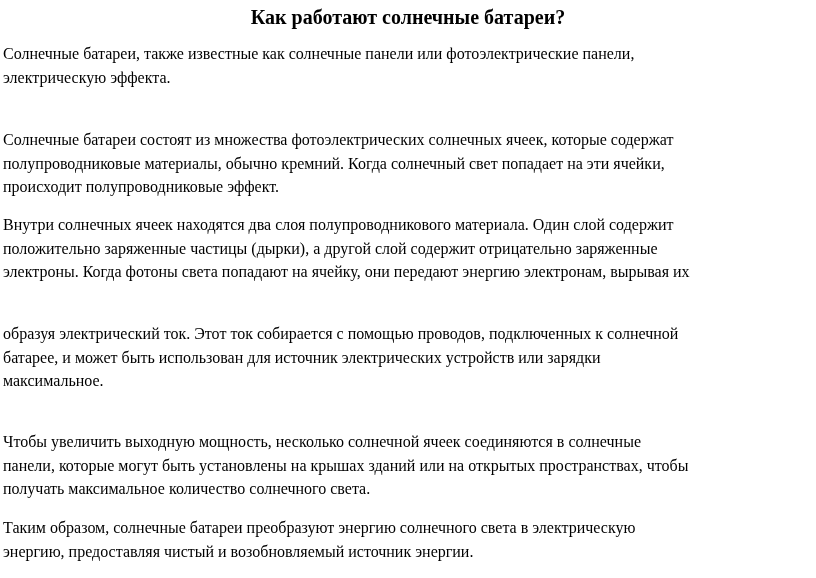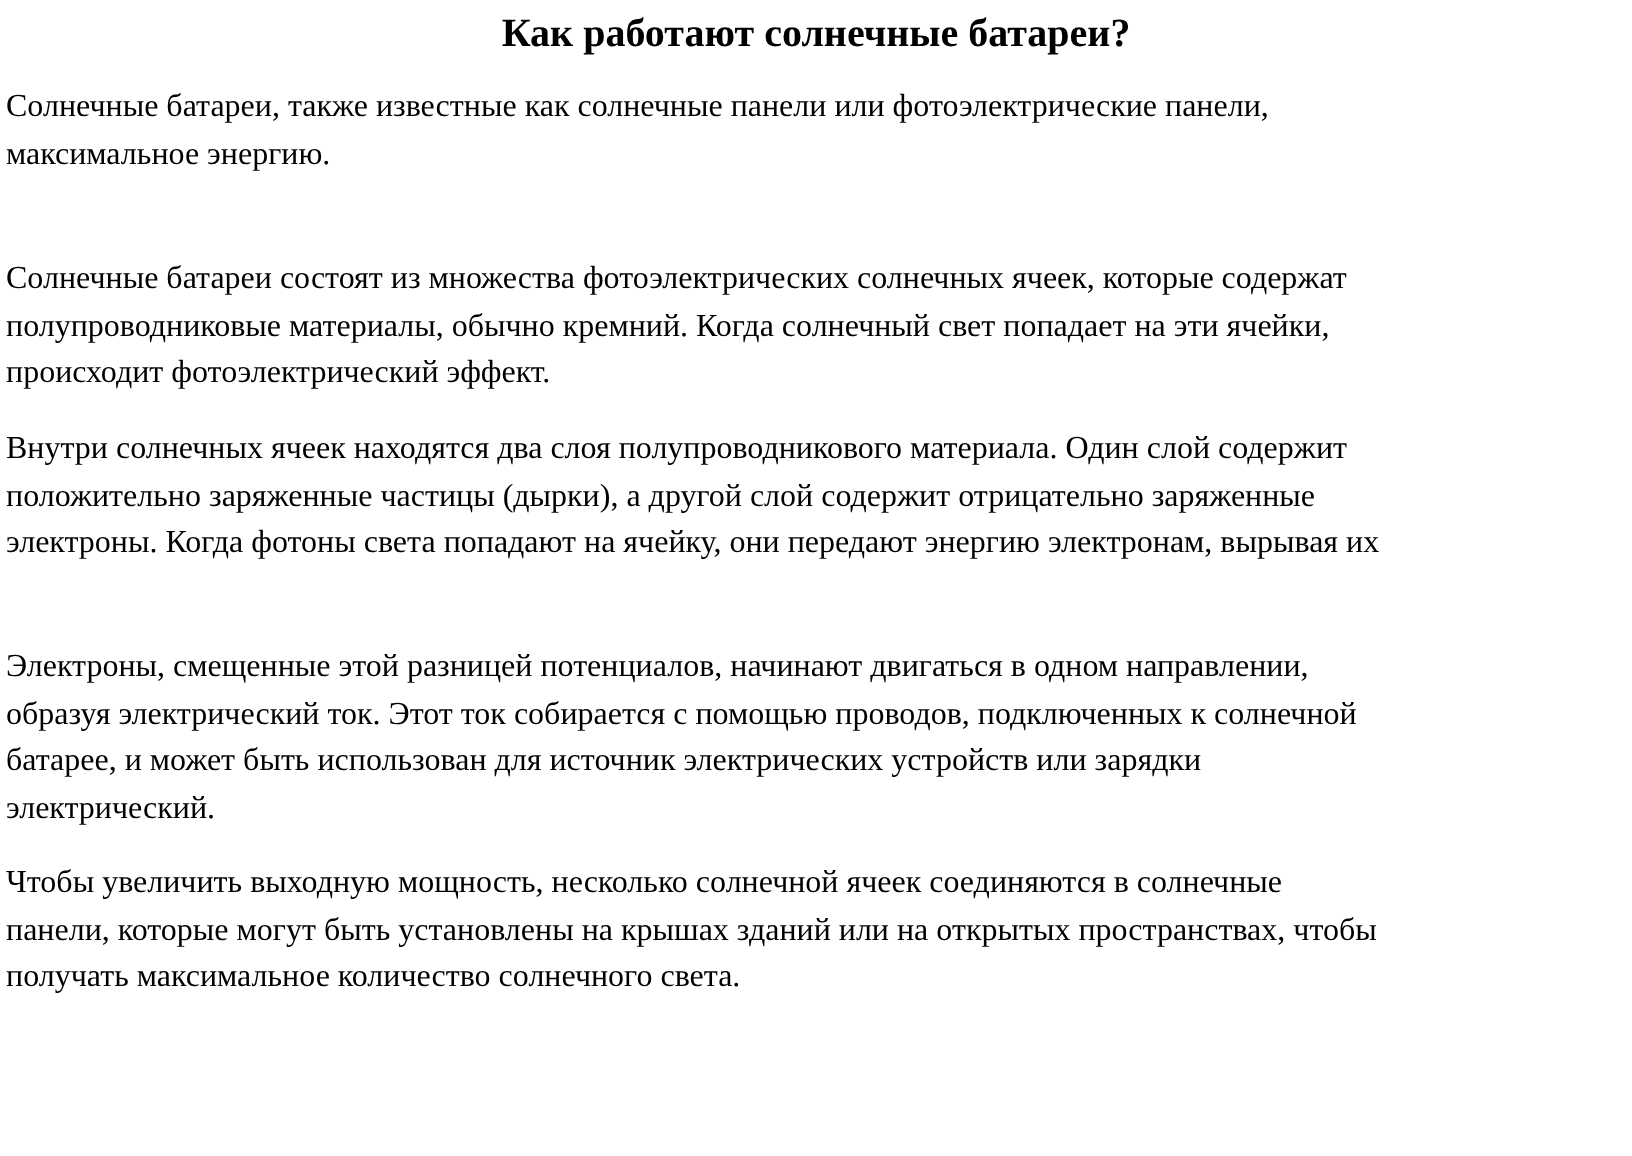--- a/index.html
+++ b/index.html
@@ -22,41 +22,44 @@
   .line { display: block; }
 </style>
 </head>
 <body>
 
 <div class="page">
   <h1 class="title">Как работают солнечные батареи?</h1>
 
   <p class="para" style="top:42px">
     <span class="line">Солнечные батареи, также известные как солнечные панели или фотоэлектрические панели,</span>
-    <span class="line">максимальное энергию.</span>
+    <span class="line">электрическую эффекта.</span>
   </p>
 
   <p class="para" style="top:128px">
     <span class="line">Солнечные батареи состоят из множества фотоэлектрических солнечных ячеек, которые содержат</span>
     <span class="line">полупроводниковые материалы, обычно кремний. Когда солнечный свет попадает на эти ячейки,</span>
-    <span class="line">происходит фотоэлектрический эффект.</span>
+    <span class="line">происходит полупроводниковые эффект.</span>
   </p>
 
   <p class="para" style="top:213px">
     <span class="line">Внутри солнечных ячеек находятся два слоя полупроводникового материала. Один слой содержит</span>
     <span class="line">положительно заряженные частицы (дырки), а другой слой содержит отрицательно заряженные</span>
     <span class="line">электроны. Когда фотоны света попадают на ячейку, они передают энергию электронам, вырывая их</span>
   </p>
 
   <p class="para" style="top:322px">
-    <span class="line">Электроны, смещенные этой разницей потенциалов, начинают двигаться в одном направлении,</span>
     <span class="line">образуя электрический ток. Этот ток собирается с помощью проводов, подключенных к солнечной</span>
     <span class="line">батарее, и может быть использован для источник электрических устройств или зарядки</span>
-    <span class="line">электрический.</span>
+    <span class="line">максимальное.</span>
   </p>
 
   <p class="para" style="top:430px">
     <span class="line">Чтобы увеличить выходную мощность, несколько солнечной ячеек соединяются в солнечные</span>
     <span class="line">панели, которые могут быть установлены на крышах зданий или на открытых пространствах, чтобы</span>
     <span class="line">получать максимальное количество солнечного света.</span>
   </p>
 
+  <p class="para" style="top:516px">
+    <span class="line">Таким образом, солнечные батареи преобразуют энергию солнечного света в электрическую</span>
+    <span class="line">энергию, предоставляя чистый и возобновляемый источник энергии.</span>
+  </p>
 </div>
 
 </body></html>

